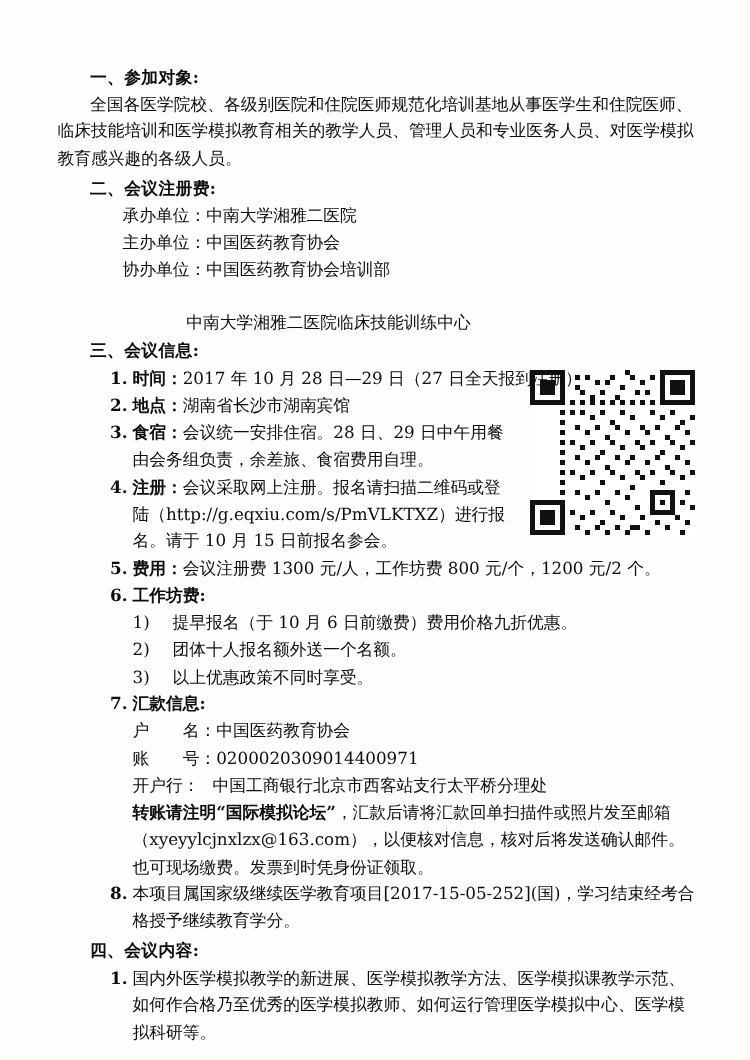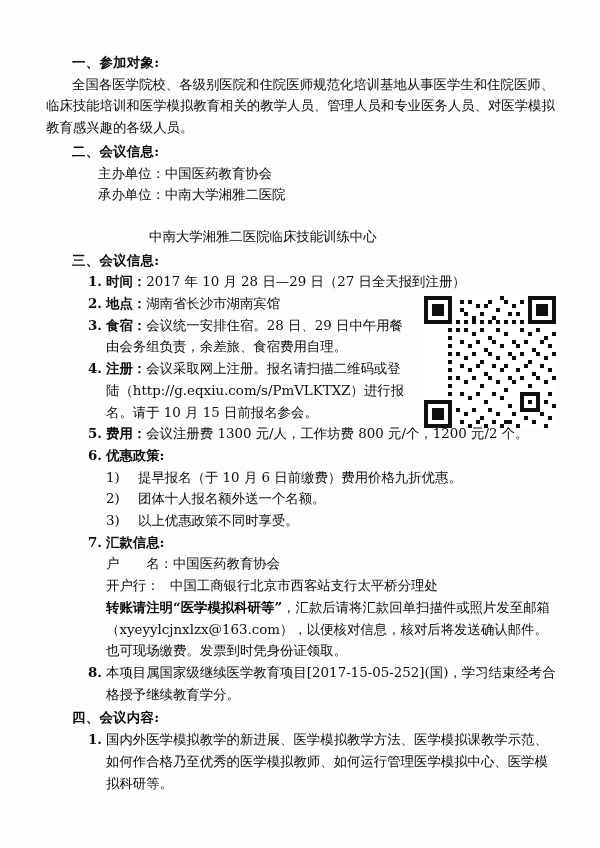--- a/index.html
+++ b/index.html
@@ -117,26 +117,29 @@
 </style>
 </head>
 <body>
 
 <div class="page">
   <div class="doc">
 
     <div class="sec sec-first">一、参加对象:</div>
     <div class="para para-first">全国各医学院校、各级别医院和住院医师规范化培训基地从事医学生和住院医师、临床技能培训和医学模拟教育相关的教学人员、管理人员和专业医务人员、对医学模拟教育感兴趣的各级人员。</div>
 
-    <div class="sec">二、会议信息:</div>
+    <div class="sec">二、会议注册费:</div>
+    <div class="lbl-line">
+      <span>承办单位：</span><span>中南大学湘雅二医院</span>
+    </div>
     <div class="lbl-line">
       <span>主办单位：</span><span>中国医药教育协会</span>
     </div>
     <div class="lbl-line">
-      <span>承办单位：</span><span>中南大学湘雅二医院</span>
+      <span>协办单位：</span><span>中国医药教育协会培训部</span>
     </div>
     <div class="lbl-cont">中南大学湘雅二医院临床技能训练中心</div>
 
     <div class="sec"><span>三、会议信息:</span></div>
 
     <div class="qr">
       <svg width="132" height="132" viewBox="0 0 33 33" shape-rendering="crispEdges" aria-hidden="true">
         <rect width="33" height="33" fill="#ffffff"></rect>
         <g fill="#111111">
 
@@ -314,21 +317,21 @@
       <li style="padding-right:145px;">
         <span class="num">4.</span>
         <span class="item-title">注册：</span><span>会议采取网上注册。报名请扫描二维码或登陆（http://g.eqxiu.com/s/PmVLKTXZ）进行报名。请于 10 月 15 日前报名参会。</span>
       </li>
       <li>
         <span class="num">5.</span>
         <span class="item-title">费用：</span><span>会议注册费 1300 元/人，工作坊费 800 元/个，1200 元/2 个。</span>
       </li>
       <li>
         <span class="num">6.</span>
-        <span class="item-title">优惠政策:</span>
+        <span class="item-title">工作坊费:</span>
         <ol class="lvl2">
           <li>
             <span class="num2">1)</span>
             <span>提早报名（于 10 月 6 日前缴费）费用价格九折优惠。</span>
           </li>
           <li>
             <span class="num2">2)</span>
             <span>团体十人报名额外送一个名额。</span>
           </li>
           <li>
@@ -337,24 +340,27 @@
           </li>
         </ol>
       </li>
       <li>
         <span class="num">7.</span>
         <span class="item-title">汇款信息:</span>
         <div class="kv">
           <span class="k">户　　名：</span><span>中国医药教育协会</span>
         </div>
         <div class="kv">
+          <span class="k">账　　号：</span><span>0200020309014400971</span>
+        </div>
+        <div class="kv">
           <span class="k">开户行：</span><span>中国工商银行北京市西客站支行太平桥分理处</span>
         </div>
         <div>
-          <span class="bold">转账请注明“医学模拟科研等”</span><span>，汇款后请将汇款回单扫描件或照片发至邮箱（xyeyylcjnxlzx@163.com），以便核对信息，核对后将发送确认邮件。也可现场缴费。发票到时凭身份证领取。</span>
+          <span class="bold">转账请注明“国际模拟论坛”</span><span>，汇款后请将汇款回单扫描件或照片发至邮箱（xyeyylcjnxlzx@163.com），以便核对信息，核对后将发送确认邮件。也可现场缴费。发票到时凭身份证领取。</span>
         </div>
       </li>
       <li>
         <span class="num">8.</span>
         <span>本项目属国家级继续医学教育项目[2017-15-05-252](国)，学习结束经考合格授予继续教育学分。</span>
       </li>
     </ol>
 
     <div class="sec">四、会议内容:</div>
     <ol class="lvl1">

